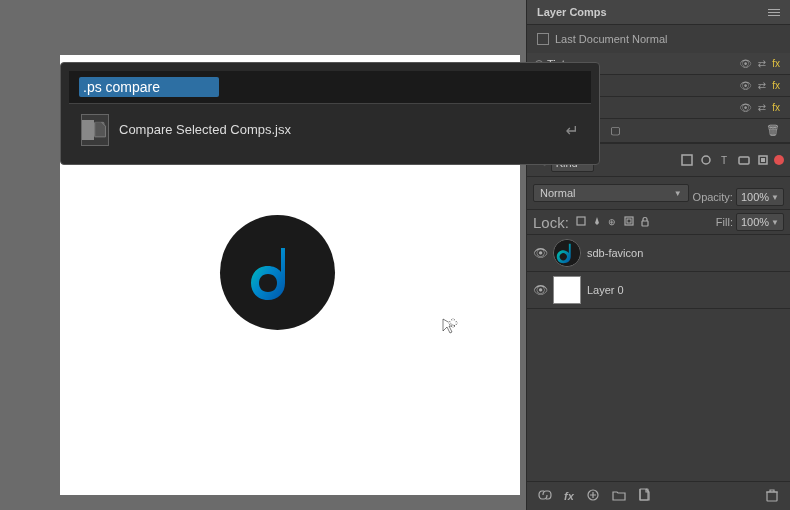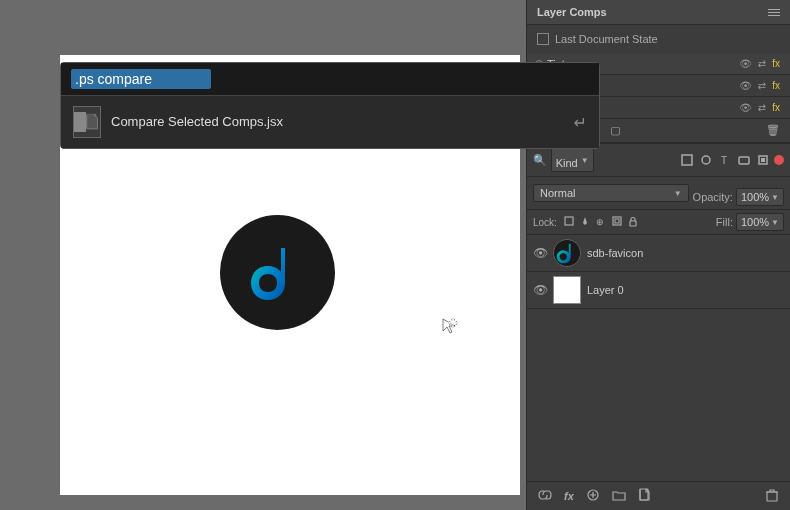--- a/index.html
+++ b/index.html
@@ -61,21 +61,21 @@
     
     .script-dialog {
       position: absolute;
       left: 60px;
       top: 62px;
       width: 540px;
       background: #2a2a2a;
       border: 1px solid #555;
       border-radius: 4px;
       z-index: 10;
-      padding: 0;
+      padding: 8px;
     }
 
     .script-search-bar {
       background: #1a1a1a;
       padding: 6px 10px;
       display: flex;
       align-items: center;
       border-bottom: 1px solid #444;
     }
 
@@ -368,21 +368,21 @@
     .lock-row {
       display: flex;
       align-items: center;
       padding: 3px 6px;
       gap: 6px;
       border-bottom: 1px solid #2a2a2a;
     }
 
     .lock-label {
       color: #aaa;
-      font-size: 10px;
+      font-size: 15px;
     }
 
     .lock-icons {
       display: flex;
       align-items: center;
       gap: 4px;
     }
 
     .lock-icon {
       color: #aaa;
@@ -571,21 +571,21 @@
       <span class="panel-title">Layer Comps</span>
       <div class="panel-menu-lines">
         <span></span>
           <span></span>
           <span></span>
       </div>
     </div>
 
     <div class="last-doc-state">
       <div class="checkbox-small"></div>
-      <span class="last-doc-label">Last Document State</span>
+      <span class="last-doc-label">Last Document Normal</span>
     </div>
 
     <div class="comp-row comp-tint-row">
       <div class="vis-dot"></div>
       <span class="comp-name">Tint</span>
       <div class="comp-icons">
         <span class="comp-icon-btn">👁</span>
         <span class="comp-icon-btn">⇄</span>
         <span class="comp-icon-btn" style="color:#e0c040;">fx</span>
       </div>

